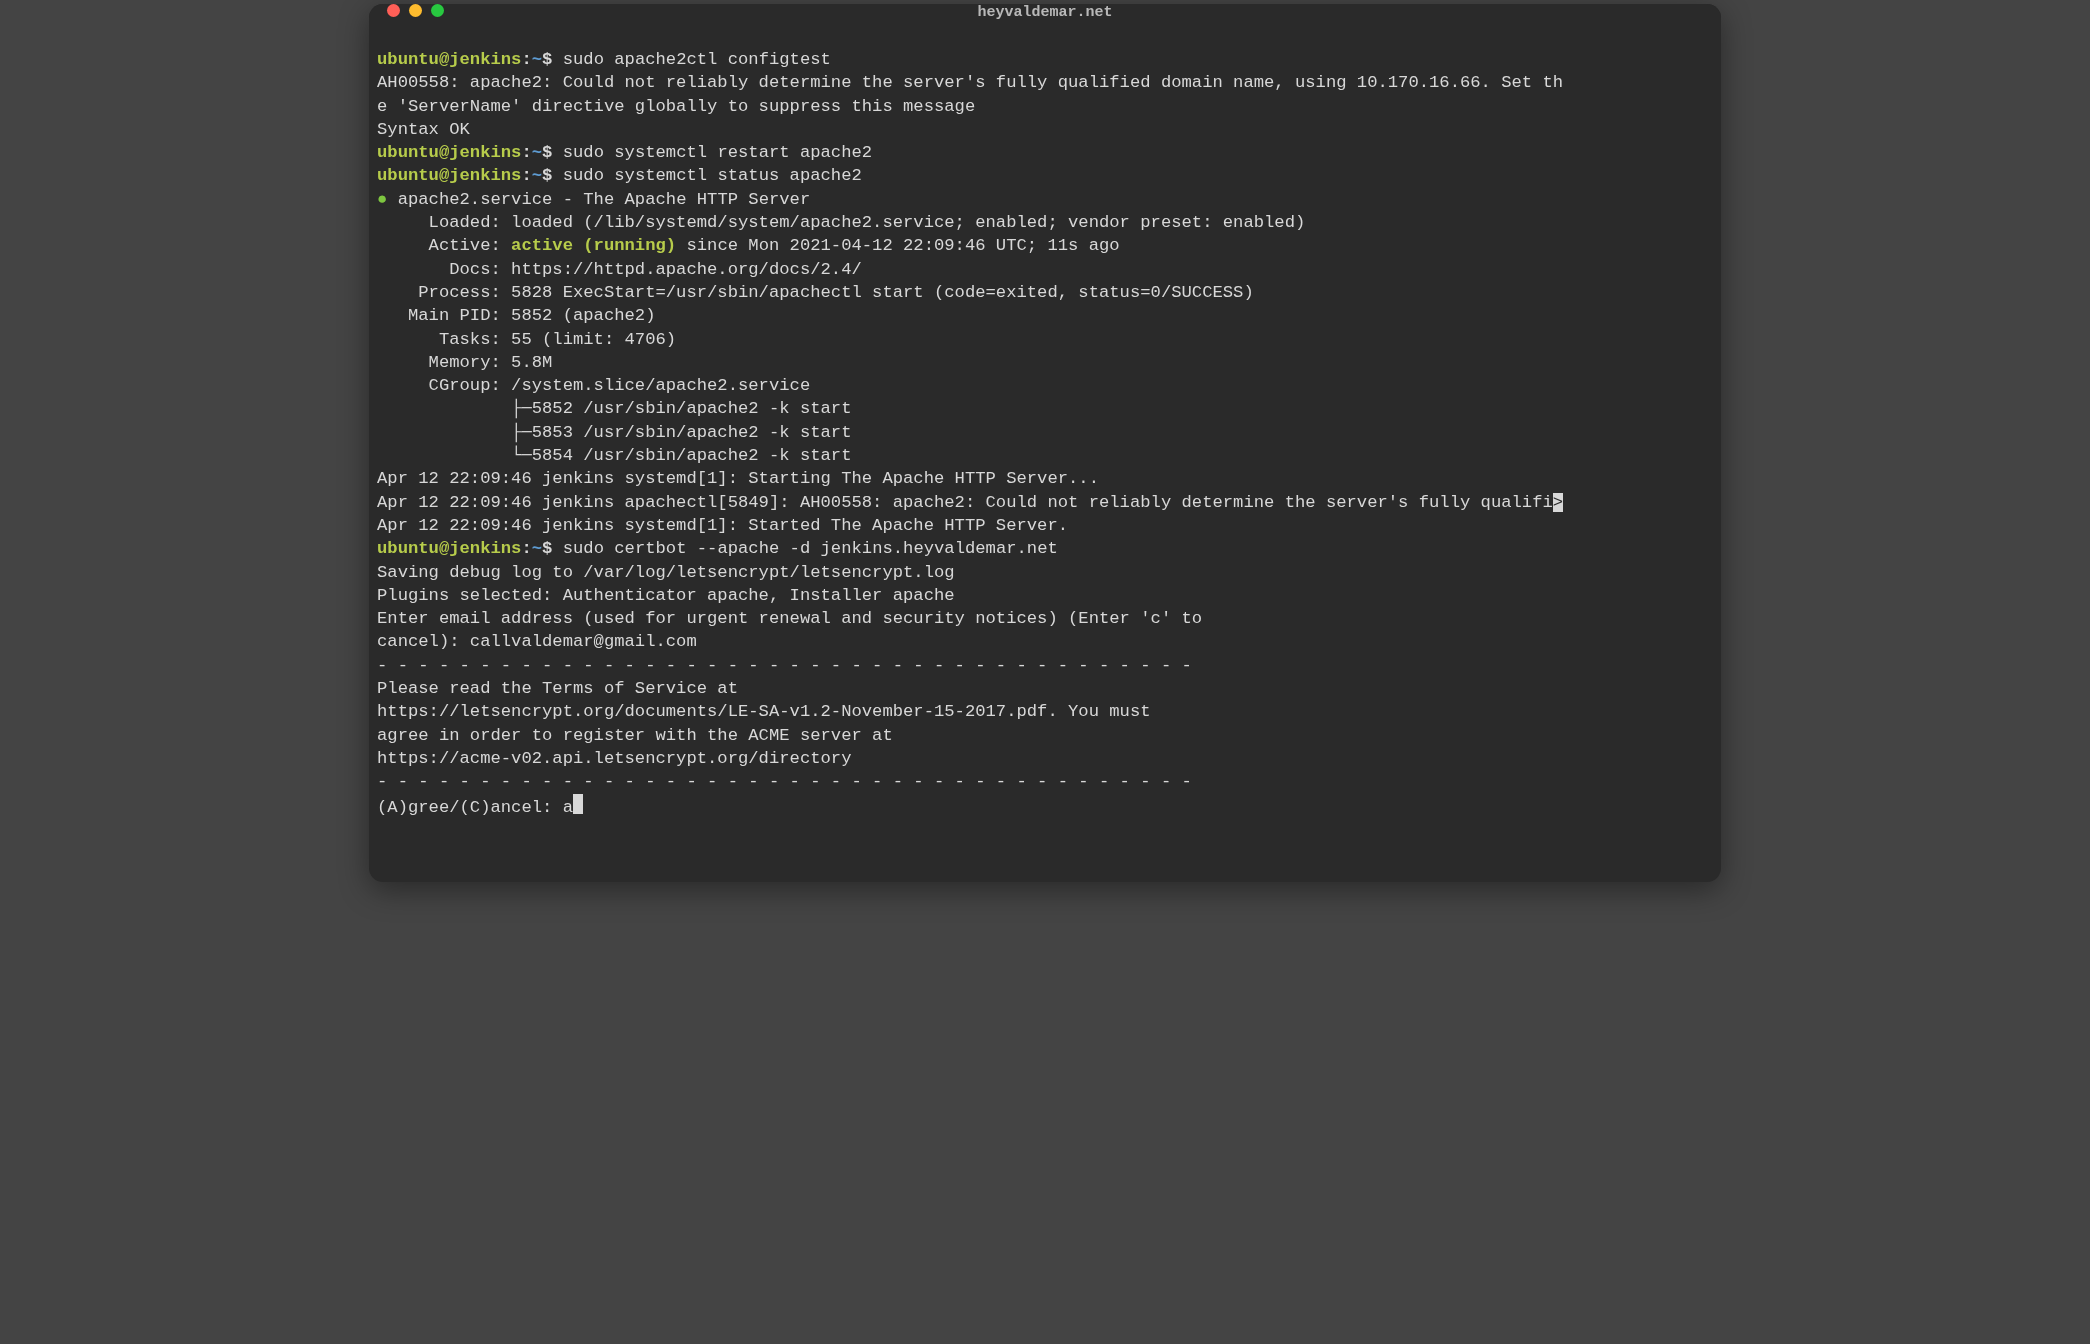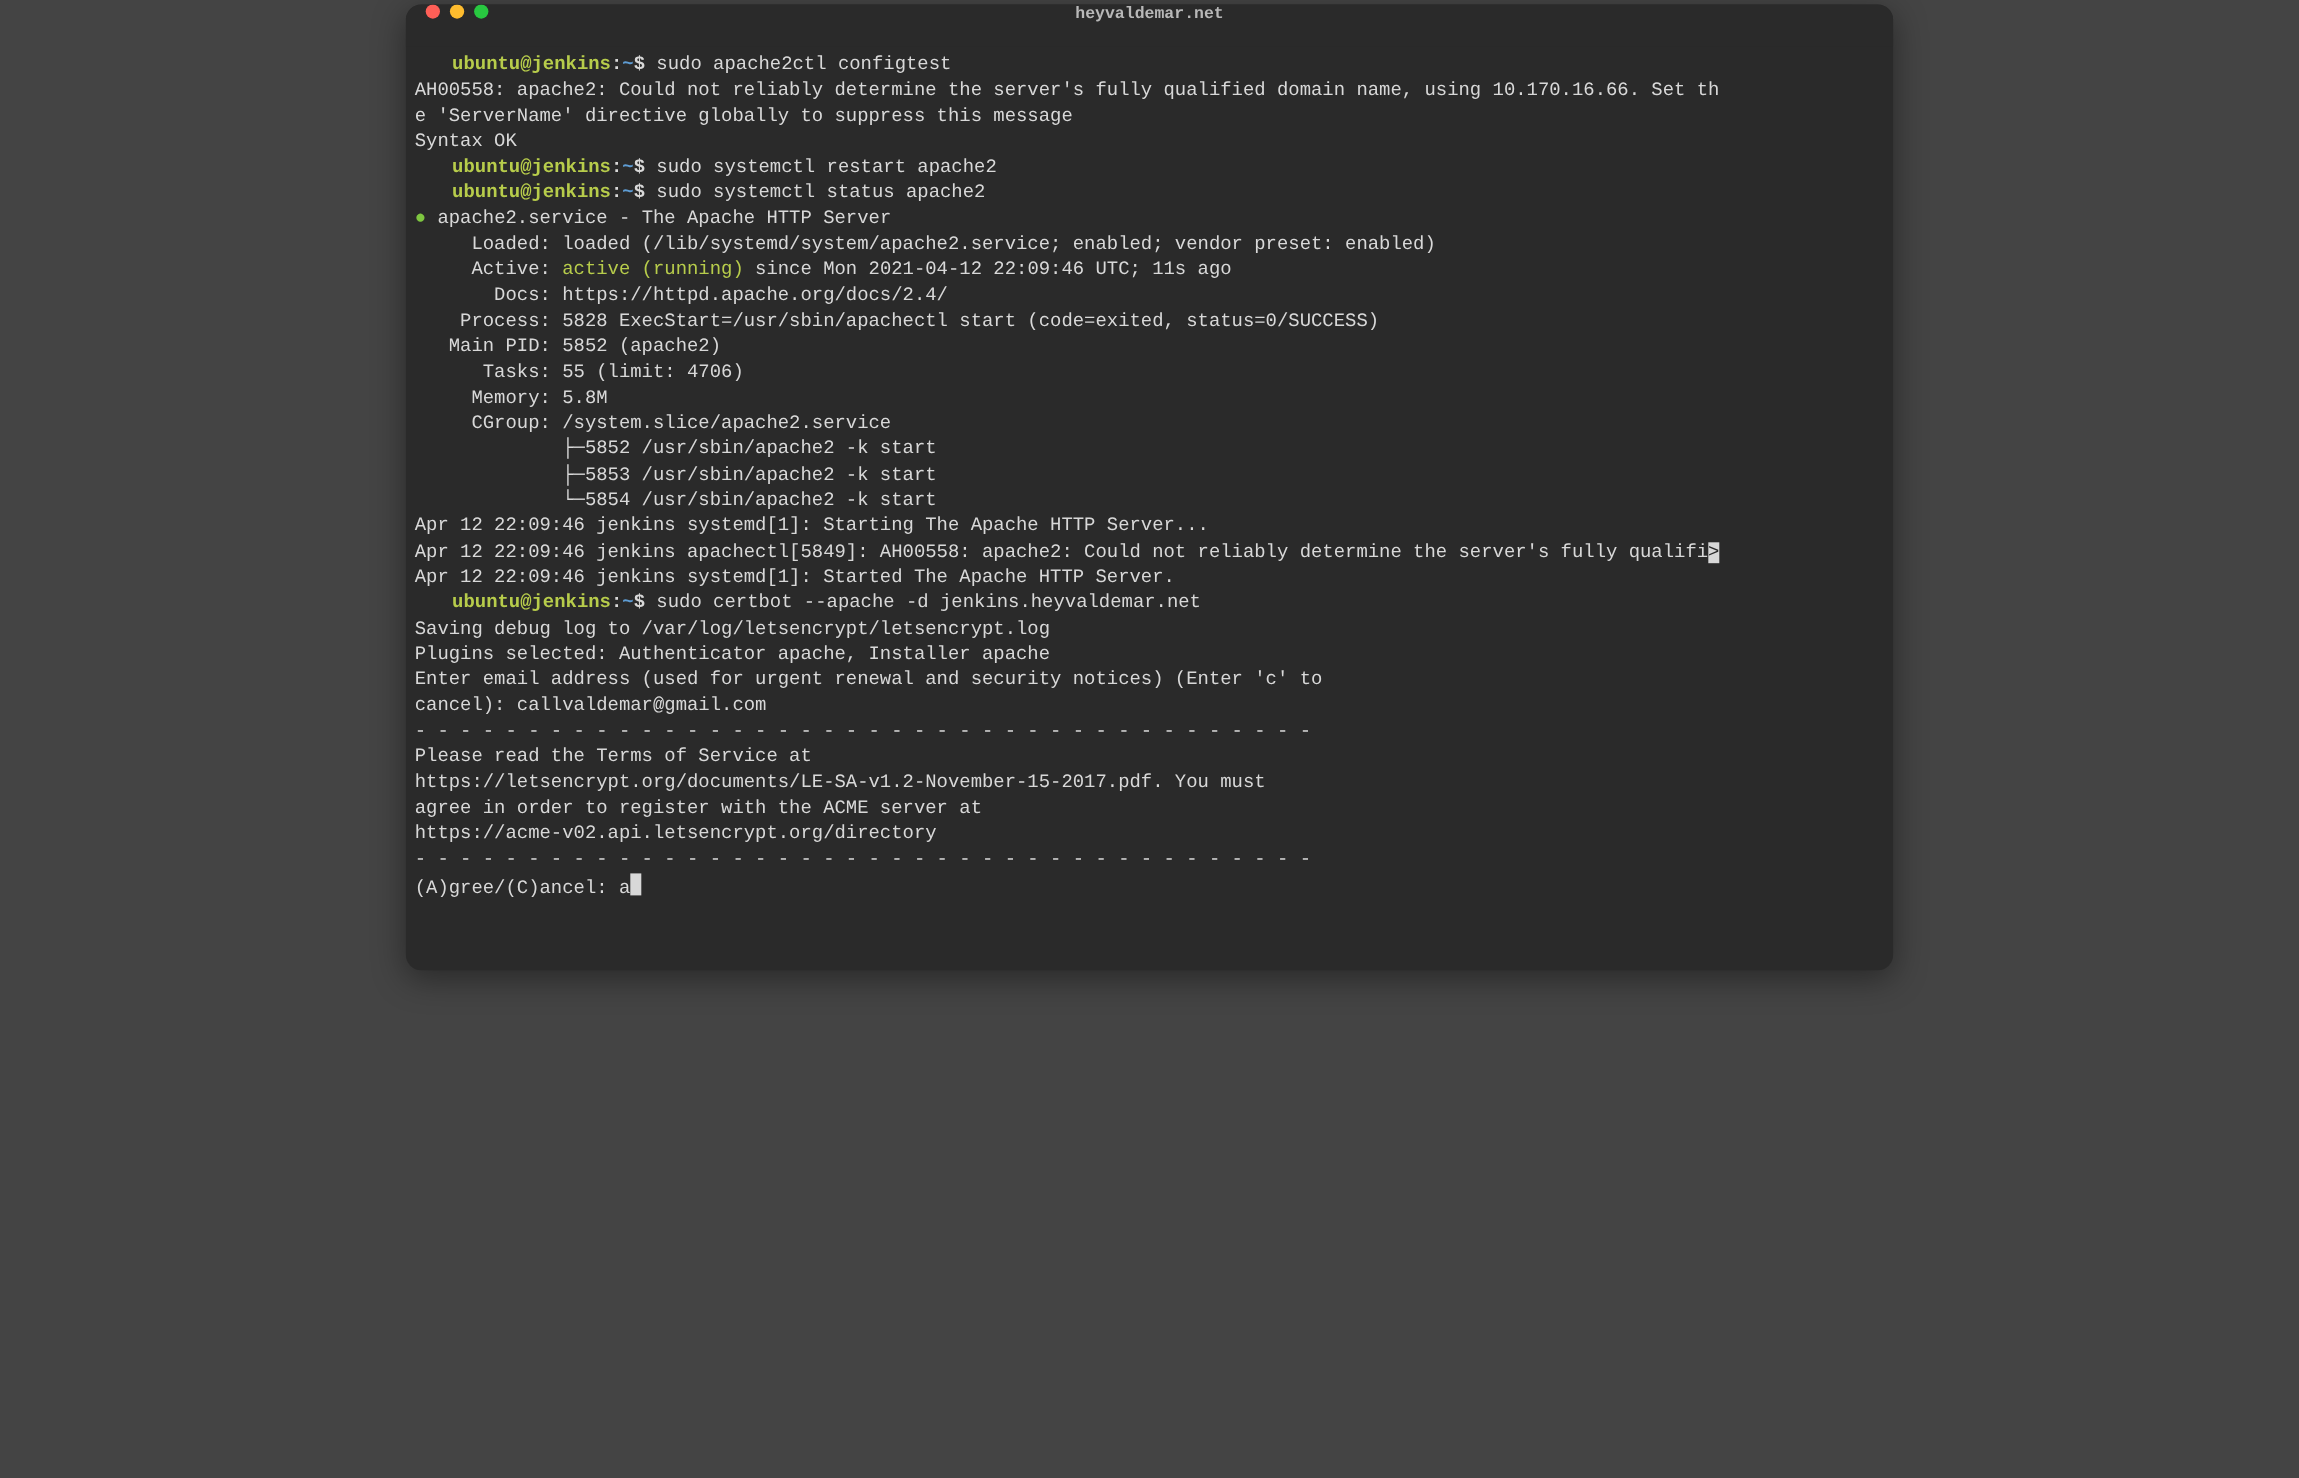--- a/index.html
+++ b/index.html
@@ -38,26 +38,26 @@
   .term{
     padding:6px 8px 14px 8px;
     font-size:17.2px;
     line-height:23.3px;
     color:#d8d8d8;
     white-space:pre;
     overflow:hidden;
     height:820px;
     position:relative;
   }
-  .prompt-user{color:#b7cc4b;font-weight:bold;margin-left:34px;}
+  .prompt-user{color:#b7cc4b;font-weight:bold;}
   .prompt-colon{color:#d8d8d8;font-weight:bold;}
   .prompt-path{color:#5e9cd3;font-weight:bold;}
   .prompt-dollar{color:#d8d8d8;font-weight:bold;}
   .cmd{color:#d8d8d8;margin-top:23px;}
-  .bright-green{color:#b7cc4b;font-weight:normal;}
+  .bright-green{color:#b7cc4b;font-weight:bold;}
   .dot-green{color:#7ec640;}
   .invert{background:#d8d8d8;color:#2a2a2a;}
   .cursor{
     display:inline-block;width:10px;height:20px;
     background:#d8d8d8;vertical-align:-2px;
   }
   .line{white-space:pre;display:block;}
 </style>
 </head>
 <body>

